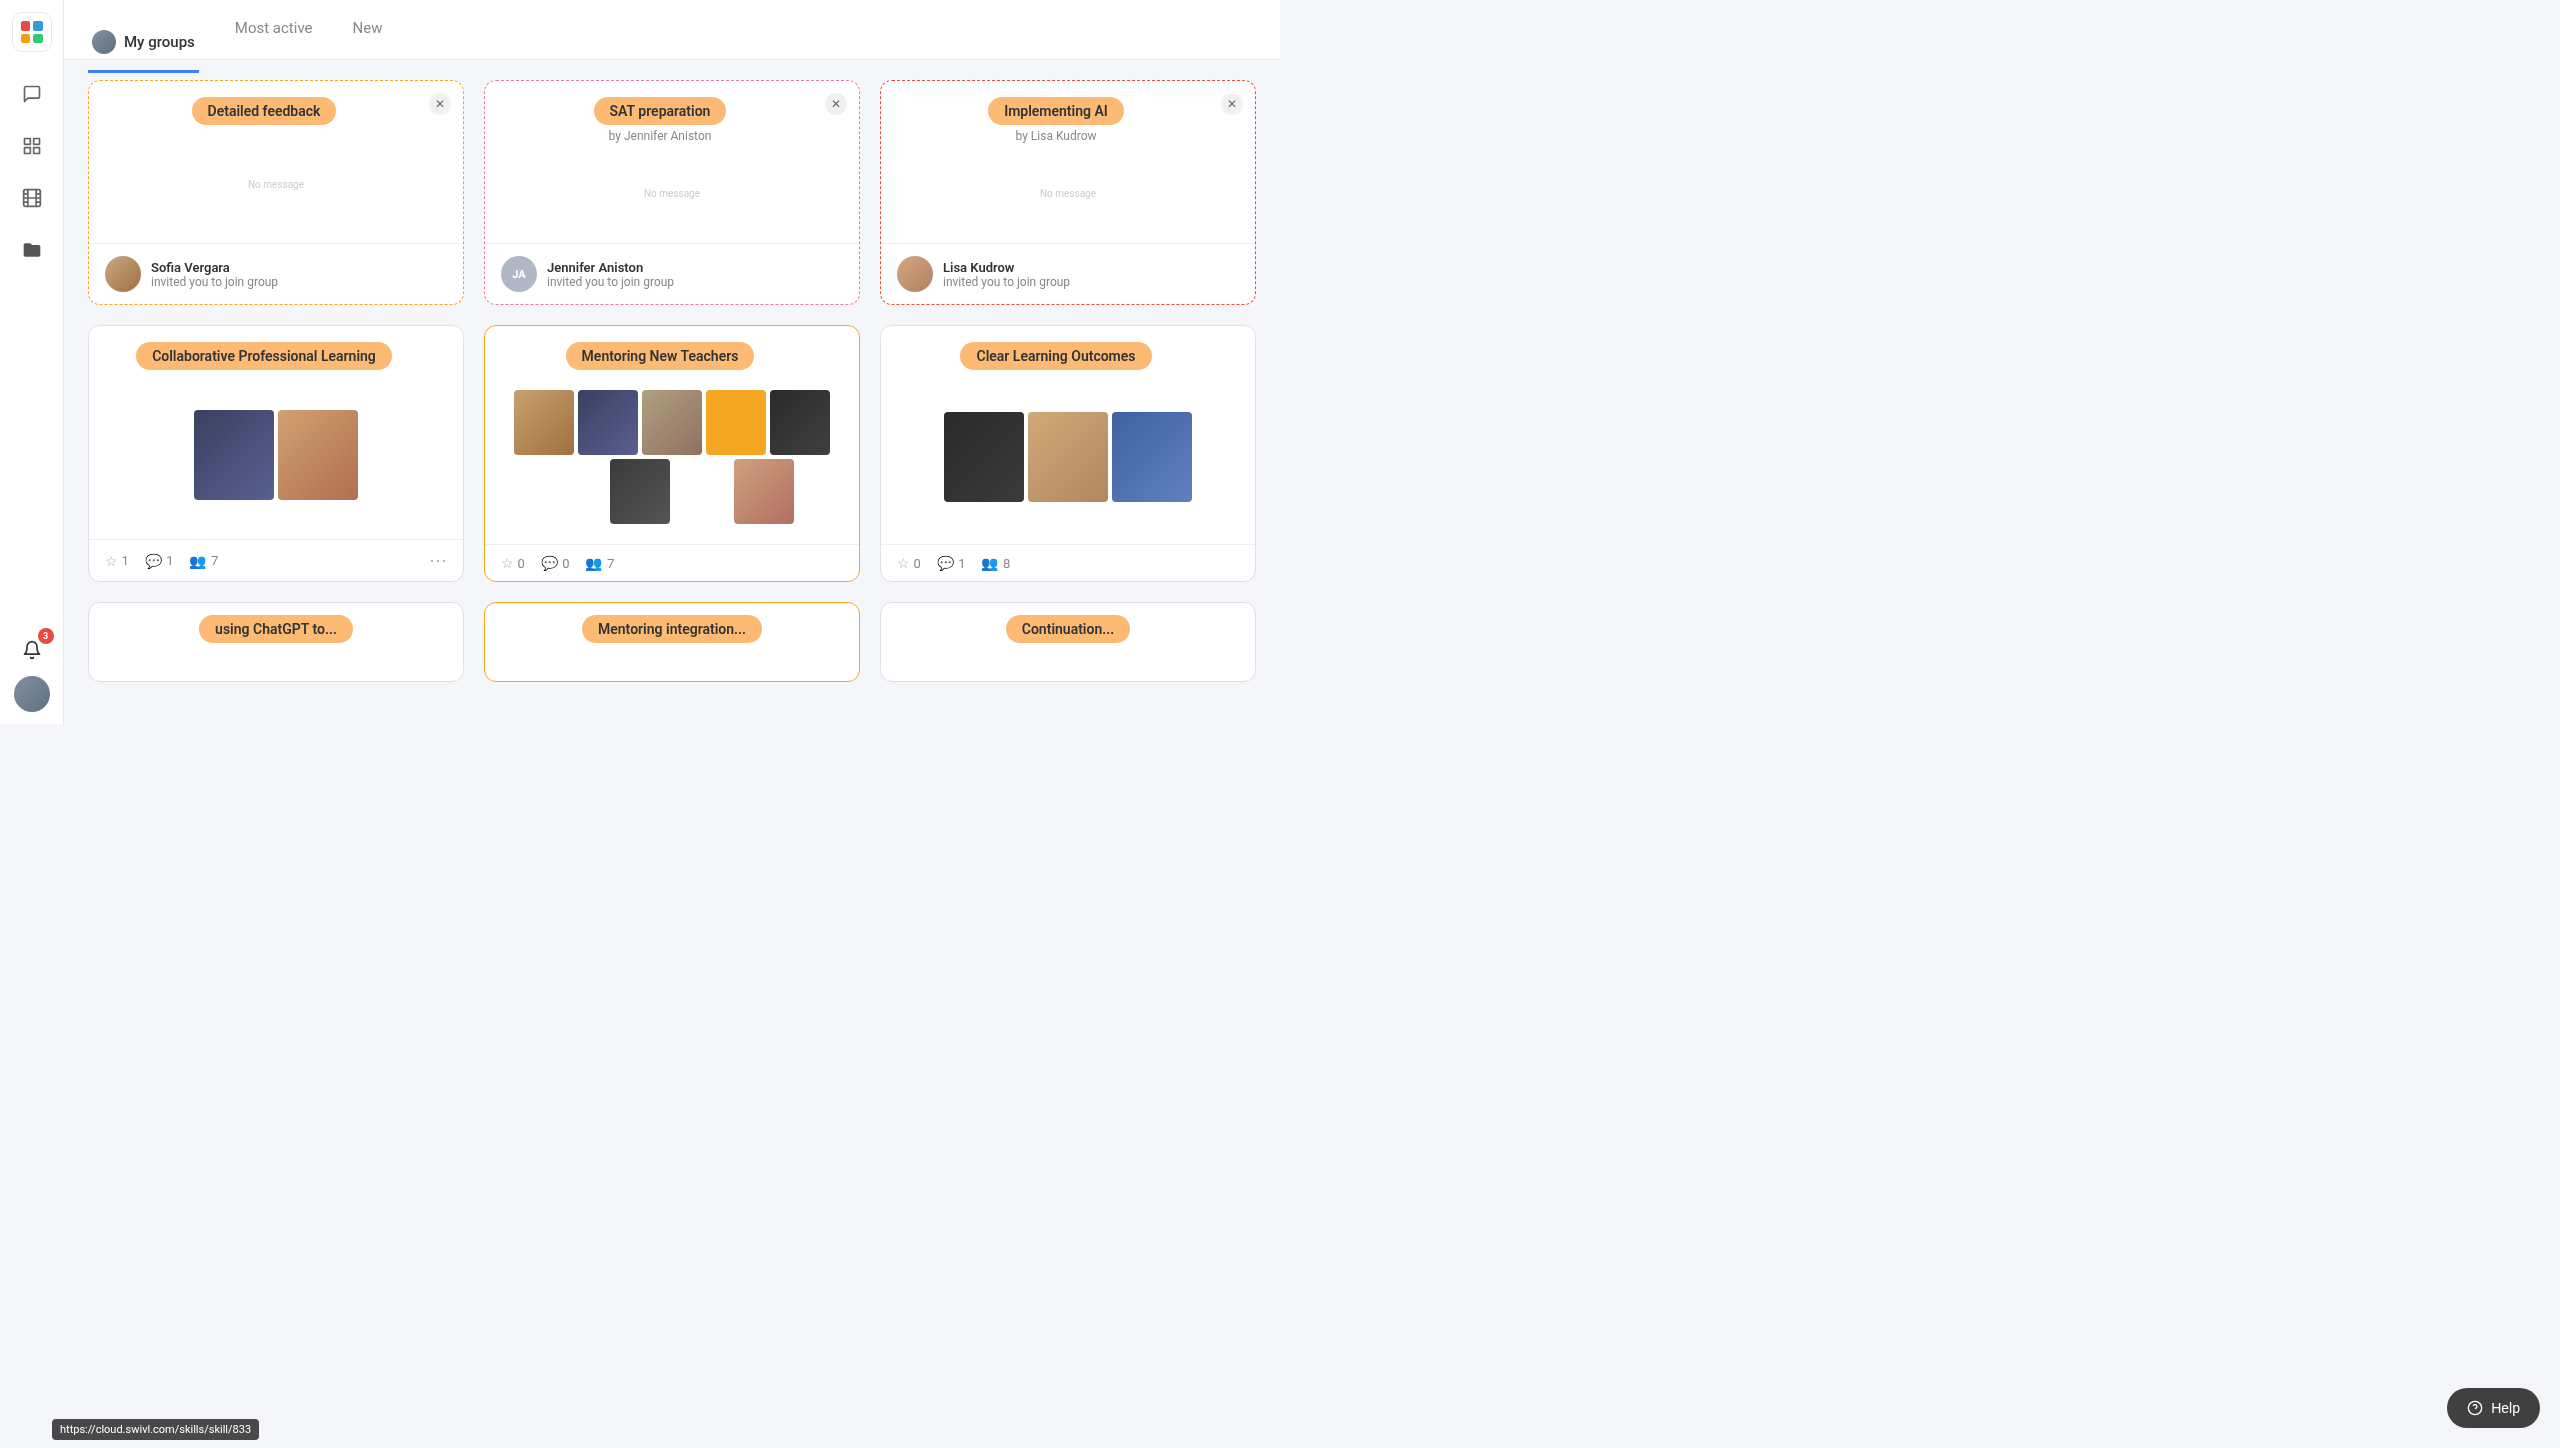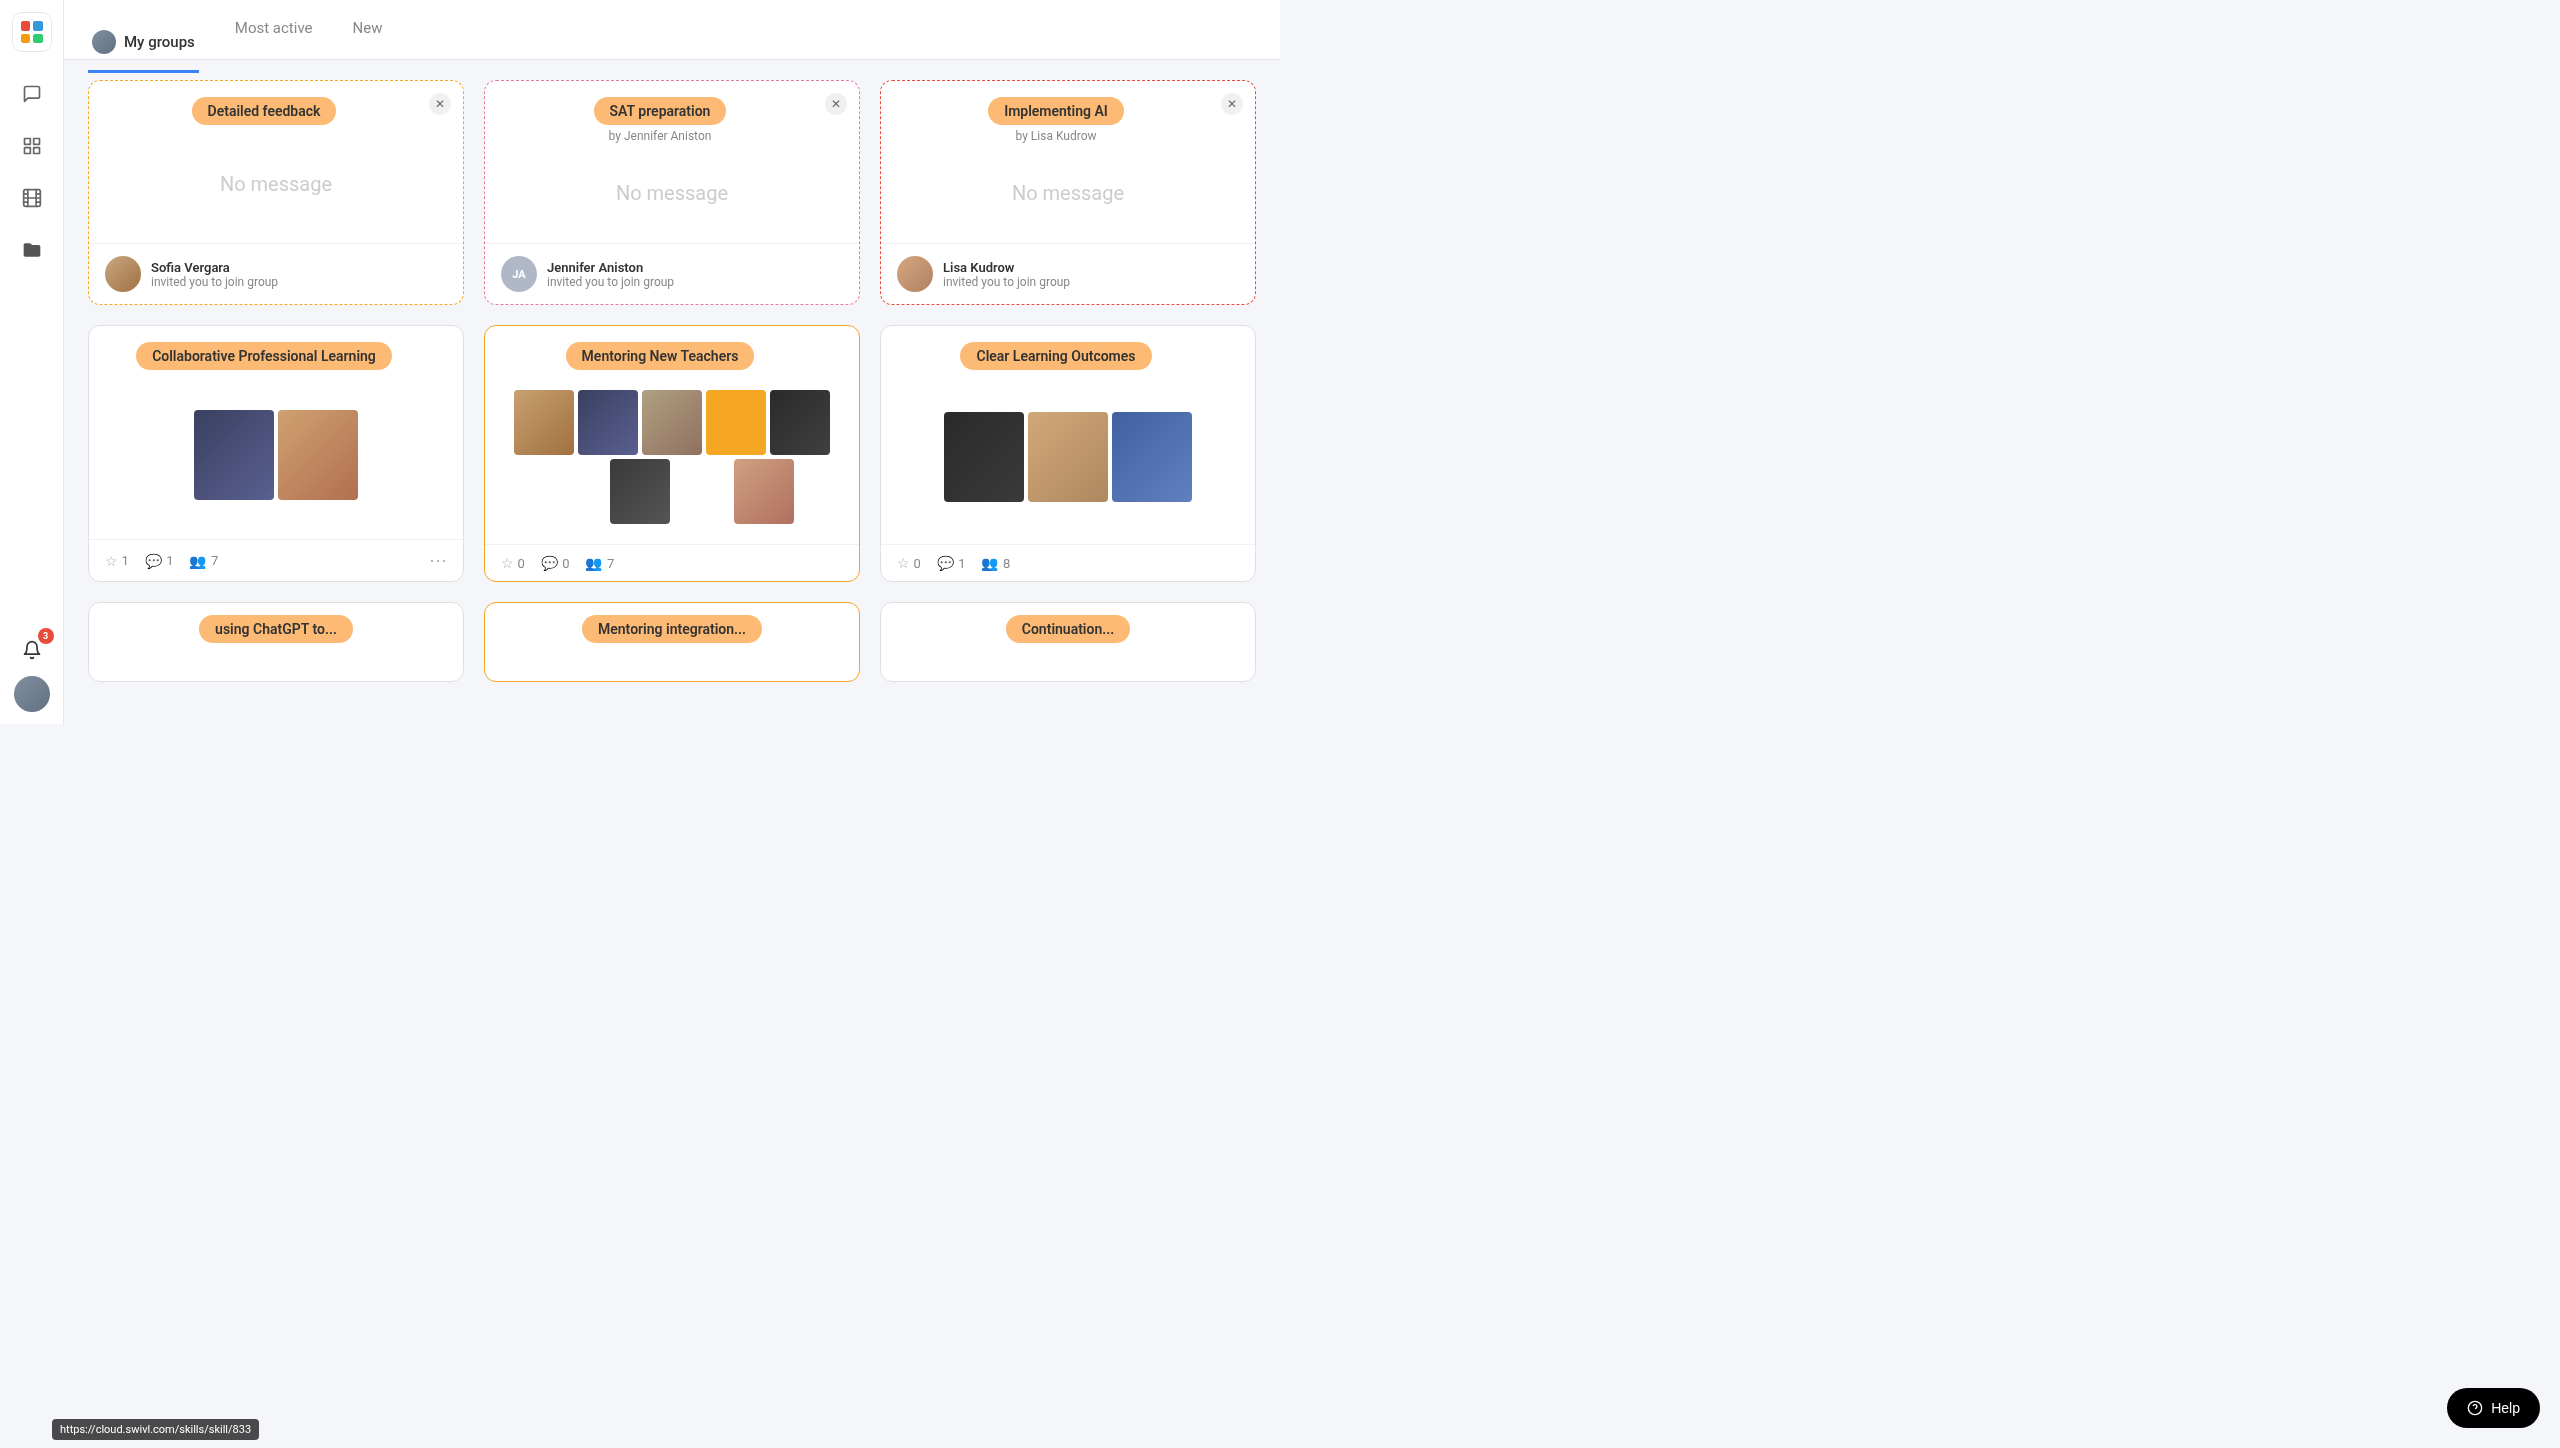--- a/index.html
+++ b/index.html
@@ -211,21 +211,21 @@
 
     .card-body {
       flex: 1;
       display: flex;
       align-items: center;
       justify-content: center;
       padding: 20px;
       min-height: 100px;
     }
     .no-message {
-      font-size: 20px;
+      font-size: 10px;
       color: #ccc;
     }
 
     .card-footer {
       padding: 12px 16px;
       border-top: 1px solid #f0f0f0;
       display: flex;
       align-items: center;
       gap: 10px;
     }
@@ -318,21 +318,21 @@
       padding: 4px 8px;
       border-radius: 4px;
       z-index: 100;
     }
 
     
     .help-btn {
       position: fixed;
       bottom: 20px;
       right: 20px;
-      background: #000000;
+      background: #404040;
       color: #fff;
       border: none;
       border-radius: 24px;
       padding: 12px 20px;
       font-size: 14px;
       cursor: pointer;
       display: flex;
       align-items: center;
       gap: 8px;
       z-index: 100;

